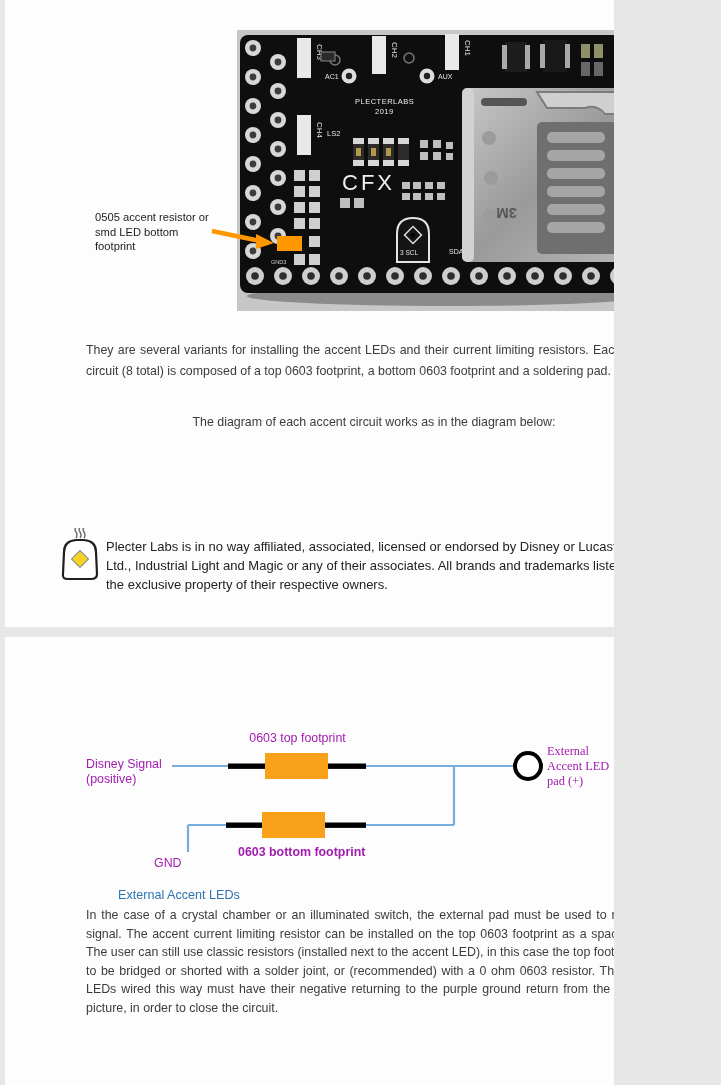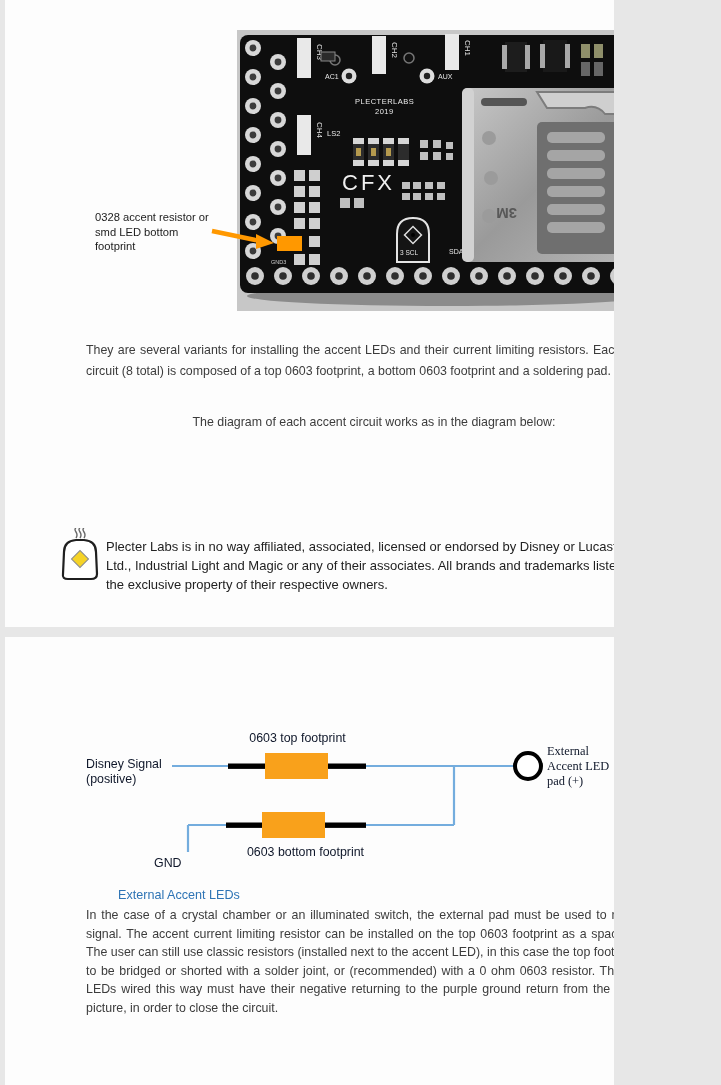--- a/index.html
+++ b/index.html
@@ -5,21 +5,21 @@
   html,body{margin:0;padding:0;background:#e7e7e7;}
   #screen{position:relative;width:614px;height:1085px;background:#e7e7e7;overflow:hidden;
           font-family:"Liberation Sans","DejaVu Sans",sans-serif;}
   .page{position:absolute;left:5px;width:716px;background:#fdfdfd;}
   #page1{top:0;height:627px;}
   #page2{top:637px;height:448px;}
   .abs{position:absolute;}
   .bodytext{font-size:12.4px;line-height:20.8px;color:#3c3c3c;text-align:justify;}
   .bodytext2{font-size:12.4px;line-height:18.6px;color:#3c3c3c;text-align:justify;margin:0;}
   .annot{font-size:11.2px;line-height:14.6px;color:#1c1c1c;}
-  .diag-label{font-size:12.4px;line-height:15px;color:#0f172a;}
+  .diag-label{font-size:12.4px;line-height:15px;color:#a21caf;}
   .heading{font-size:12.6px;font-weight:400;margin-left:32px;}
   .disclaimer{font-size:13px;line-height:19px;color:#222;}
   .pagenum{font-size:14.5px;color:#333;}
   svg text{font-family:"Liberation Sans","DejaVu Sans",sans-serif;}
 </style>
 </head>
 <body>
 
 <div id="screen">
 
@@ -246,21 +246,21 @@
     </g>
 
     <g>
       <rect x="416" y="75" width="17" height="108" fill="#919191"></rect>
       <rect x="420" y="95" width="10" height="48" fill="#4b4b4b"></rect>
       <rect x="420" y="150" width="10" height="20" fill="#5e5e5e"></rect>
     </g>
   </svg>
 
   <div class="abs annot" style="left:95px;top:210px;width:130px;">
-    <div>0328 accent resistor or</div>
+    <div>0505 accent resistor or</div>
     <div>smd LED bottom</div>
     <div>footprint</div>
   </div>
   <svg class="abs" style="left:208px;top:226px;" width="72" height="26" viewBox="0 0 72 26">
     <line x1="4" y1="5" x2="52" y2="15" stroke="#FF9800" stroke-width="4.5"></line>
     <polygon points="48,8 48,23 66,17" fill="#FF9800"></polygon>
   </svg>
 
   <div class="abs bodytext" style="left:86px;top:340px;width:576px;">They are several variants for installing the accent LEDs and their current limiting resistors. Each accent circuit (8 total) is composed of a top 0603 footprint, a bottom 0603 footprint and a soldering pad.</div>
   <div class="abs bodytext" style="left:86px;top:412px;width:576px;text-align:center;">The diagram of each accent circuit works as in the diagram below:</div>
@@ -304,21 +304,21 @@
   <div class="abs diag-label" style="left:240px;top:731px;width:115px;text-align:center;">0603 top footprint</div>
   <div class="abs diag-label" style="left:86px;top:757px;">
     <div>Disney Signal</div>
     <div>(positive)</div>
   </div>
   <div class="abs diag-label" style="left:547px;top:744px;font-family:Liberation Serif, serif;">
     <div>External</div>
     <div>Accent LED</div>
     <div>pad (+)</div>
   </div>
-  <div class="abs diag-label" style="left:238px;top:845px;width:135px;text-align:center;">0603 bottom footprint</div>
+  <div class="abs diag-label" style="left:238px;top:845px;width:135px;font-weight:bold;">0603 bottom footprint</div>
   <div class="abs diag-label" style="left:154px;top:856px;">GND</div>
 
   <div class="abs heading" style="left:86px;top:888px;color:#2E74B5;">External Accent LEDs</div>
   <div class="abs" style="left:86px;top:906px;width:576px;">
     <p class="bodytext2">In the case of a crystal chamber or an illuminated switch, the external pad must be used to route the signal. The accent current limiting resistor can be installed on the top 0603 footprint as a space saver. The user can still use classic resistors (installed next to the accent LED), in this case the top footprint has to be bridged or shorted with a solder joint, or (recommended) with a 0 ohm 0603 resistor. The accent LEDs wired this way must have their negative returning to the purple ground return from the previous picture, in order to close the circuit.</p>
   </div>
 
 </div>
 
 </body></html>

